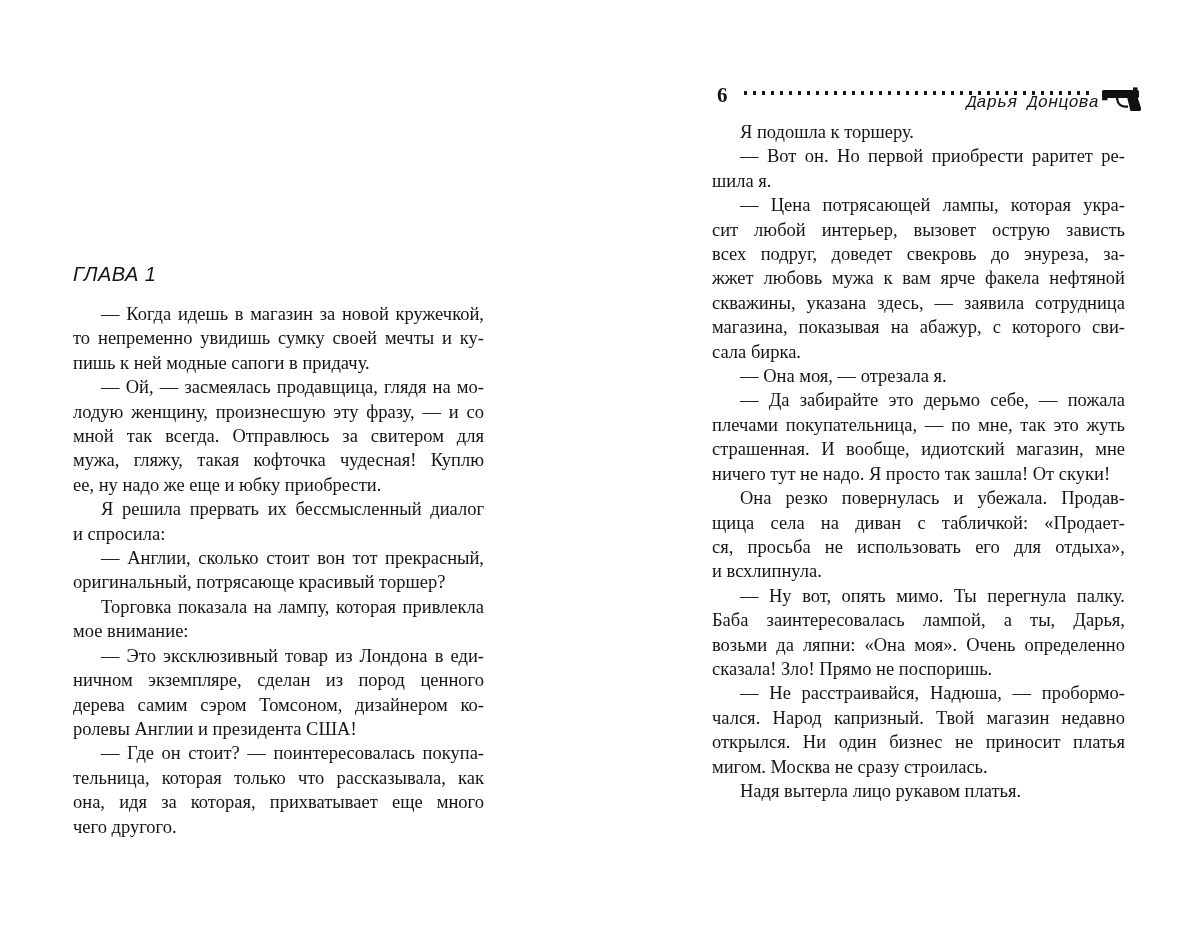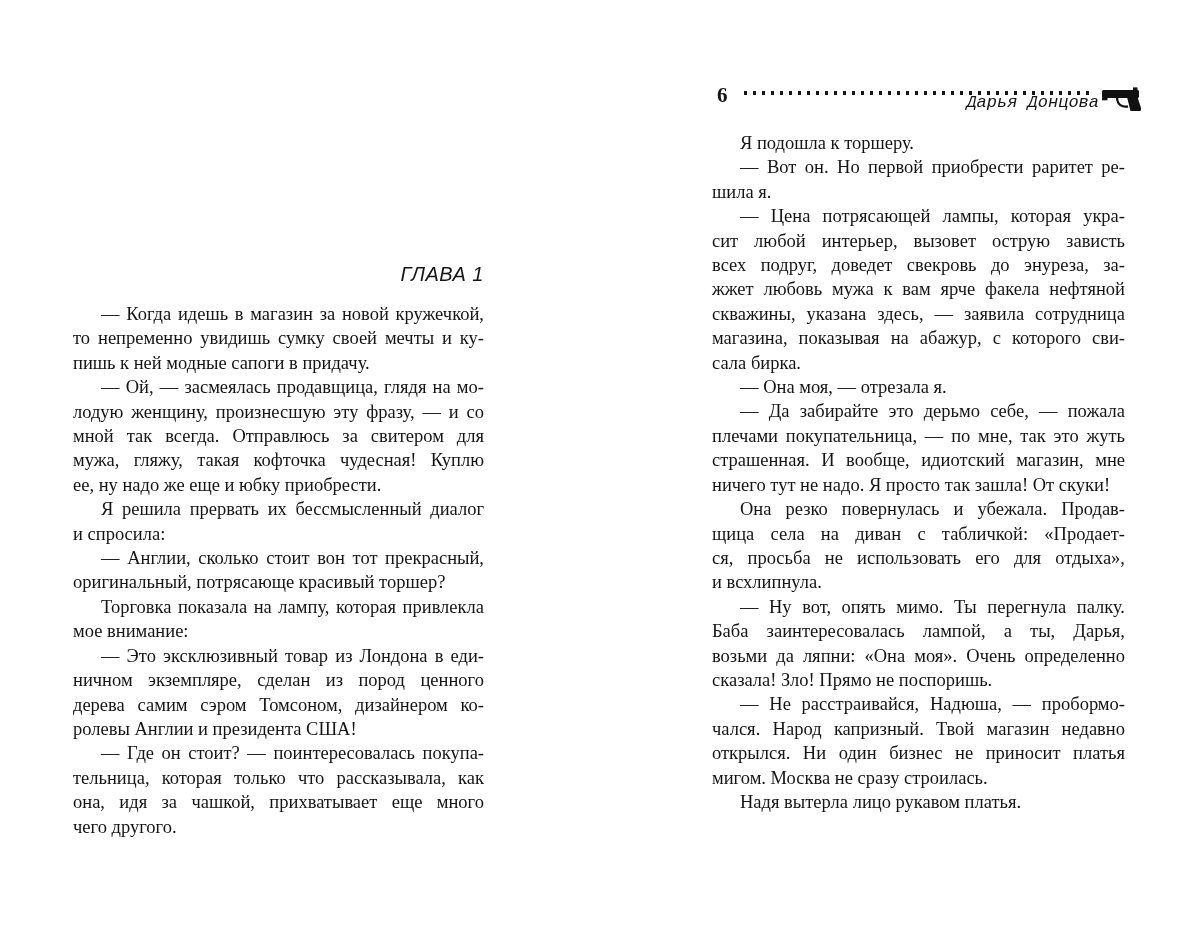--- a/index.html
+++ b/index.html
@@ -16,21 +16,21 @@
   
   .left-col {
     position: absolute;
     left: 73px; top: 263px; width: 411px;
   }
   .chapter-title {
     font-family: "Liberation Sans", sans-serif;
     font-style: italic;
     font-size: 20px;
     letter-spacing: 0.5px;
-    text-align: right;
+    text-align: left;
     margin: 0 0 16px 0;
     font-weight: normal;
   }
 
   
   .right-header {
     position: absolute;
     left: 712px; top: 84px; width: 431px; height: 40px;
   }
   .page-number {
@@ -46,21 +46,21 @@
     font-family: Liberation Mono, monospace;
     font-style: italic;
     font-size: 17px;
     line-height: 18px;
     white-space: nowrap;
   }
   .gun { position: absolute; right: 2px; top: 1px; }
 
   .right-col {
     position: absolute;
-    left: 712px; top: 131px; width: 413px; font-family: Liberation Serif, serif;
+    left: 712px; top: 120px; width: 413px; font-family: Liberation Serif, serif;
   }
 
   
   .para { margin: 0; }
   .line {
     font-size: 18.5px;
     line-height: 24.4px;
     text-align: justify;
     text-align-last: justify;
   }
@@ -101,21 +101,21 @@
         </div>
         <div class="para">
           <div class="line first">— Это эксклюзивный товар из Лондона в еди-</div>
           <div class="line">ничном экземпляре, сделан из пород ценного</div>
           <div class="line">дерева самим сэром Томсоном, дизайнером ко-</div>
           <div class="line last">ролевы Англии и президента США!</div>
         </div>
         <div class="para">
           <div class="line first">— Где он стоит? — поинтересовалась покупа-</div>
           <div class="line">тельница, которая только что рассказывала, как</div>
-          <div class="line">она, идя за чашкой, прихватывает еще много</div>
+          <div class="line">она, идя за которая, прихватывает еще много</div>
           <div class="line last">чего другого.</div>
         </div>
       </div>
   </div>
 
   <div class="right-header">
     <span class="page-number">6</span>
     <span class="dotted-rule"></span>
     <span class="author-name">Дарья Донцова</span>
     <span class="gun">

